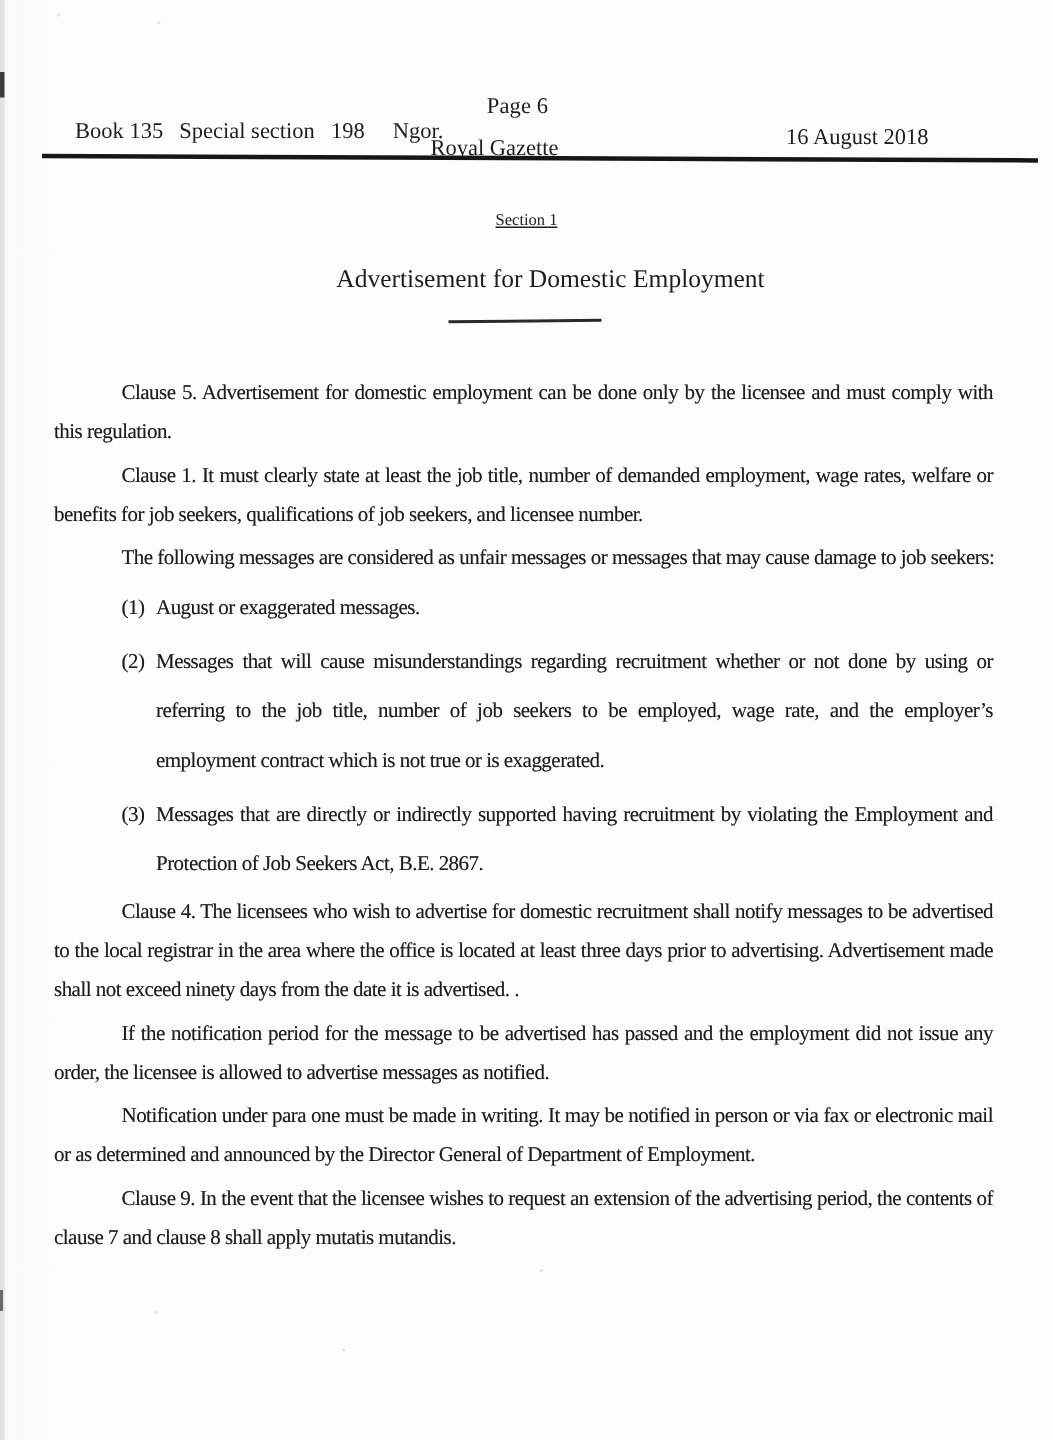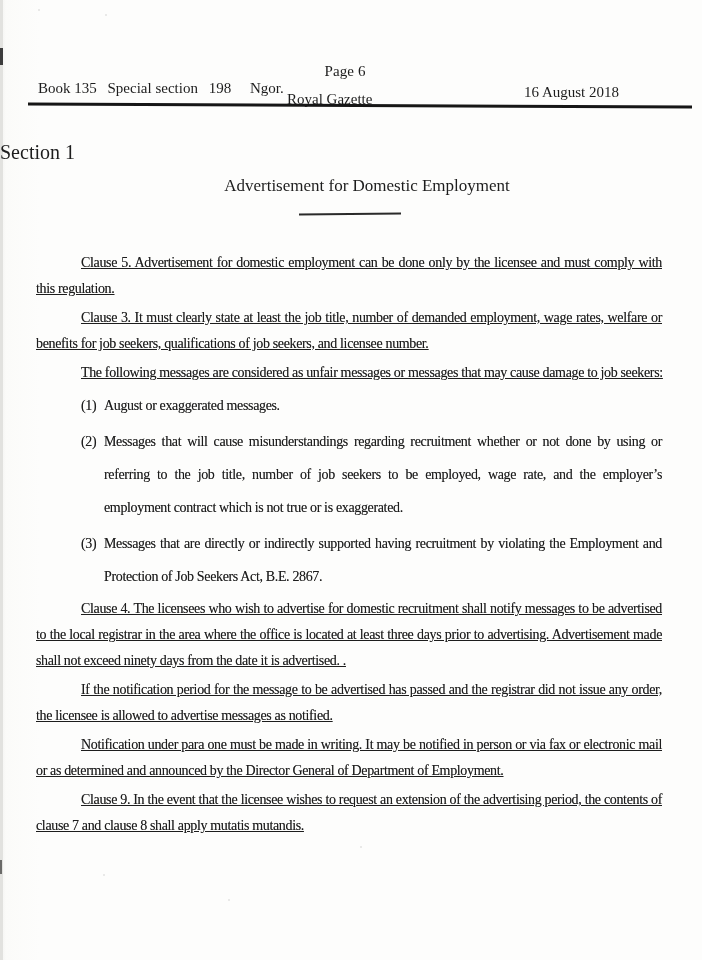--- a/index.html
+++ b/index.html
@@ -38,36 +38,36 @@
   .speck.s6 { left: 103px; top: 874px; width: 2px; height: 2px; }
 
   .page-label {
     position: absolute; top: 47px; left: 0; right: 12px;
     text-align: center; font-size: 15px; letter-spacing: 0.1px; margin-top: 16px;
   }
   .masthead {
     position: absolute; top: 80px; left: 0; right: 0; height: 22px;
     font-size: 15px;
   }
-  .mh-left { position: absolute; left: 38px; top: 0; white-space: nowrap; }
+  .mh-left { position: absolute; left: 50px; top: 0; white-space: nowrap; }
   .mh-left .part-book    { margin-right: 7px; }
   .mh-left .part-section { margin-right: 7px; }
   .mh-left .part-number  { margin-right: 15px; }
   .mh-center { position: absolute; left: 287px; top: 11px; white-space: nowrap; }
   .mh-right  { position: absolute; left: 524px; top: 4px; white-space: nowrap; }
 
   .header-rule {
     position: absolute; top: 104px; left: 28px; width: 664px; height: 3px;
     background: #161616;
     transform: rotate(0.25deg);
   }
 
   .sec-title {
     position: absolute; top: 141px; left: 0; width: 100%;
-    text-align: left; font-size: 20px;
+    text-align: center; font-size: 11px; text-decoration: underline;
   }
   .sec-sub {
     position: absolute; top: 176px; left: 0; width: 100%;
     text-align: center; font-size: 17px; margin-left: 16px;
   }
   .section-divider {
     position: absolute; top: 213px; left: 299px; width: 102px; height: 2px;
     background: #2a2a2a;
     transform: rotate(-0.6deg);
   }
@@ -75,21 +75,20 @@
   .body {
     position: absolute; top: 250px; left: 36px; width: 626px;
     font-size: 14px; letter-spacing: -0.35px;
     text-shadow: 0 0 0.4px rgba(20,20,20,0.5);
   }
   .para {
     margin: 0 0 3px 0;
     line-height: 26px;
     text-align: justify;
     text-indent: 45px;
-    text-decoration: underline;
   }
   .para.intro {
     white-space: nowrap;
     text-align: left;
   }
   .li {
     display: flex;
     padding-left: 45px;
     line-height: 33px;
     margin: 0 0 3px 0;
@@ -126,35 +125,35 @@
   </div>
 
   <div class="header-rule"></div>
 
   <div class="sec-title">Section 1</div>
   <div class="sec-sub">Advertisement for Domestic Employment</div>
   <div class="section-divider"></div>
 
   <div class="body">
     <p class="para">Clause 5. Advertisement for domestic employment can be done only by the licensee and must comply with this regulation.</p>
-    <p class="para">Clause 3. It must clearly state at least the job title, number of demanded employment, wage rates, welfare or benefits for job seekers, qualifications of job seekers, and licensee number.</p>
+    <p class="para">Clause 1. It must clearly state at least the job title, number of demanded employment, wage rates, welfare or benefits for job seekers, qualifications of job seekers, and licensee number.</p>
     <p class="para intro">The following messages are considered as unfair messages or messages that may cause damage to job seekers:</p>
 
     <div class="li">
       <span class="marker">(1)</span>
       <span class="li-text">August or exaggerated messages.</span>
     </div>
     <div class="li">
       <span class="marker">(2)</span>
       <span class="li-text">Messages that will cause misunderstandings regarding recruitment whether or not done by using or referring to the job title, number of job seekers to be employed, wage rate, and the employer’s employment contract which is not true or is exaggerated.</span>
     </div>
     <div class="li">
       <span class="marker">(3)</span>
       <span class="li-text">Messages that are directly or indirectly supported having recruitment by violating the Employment and Protection of Job Seekers Act, B.E. 2867.</span>
     </div>
 
     <p class="para">Clause 4. The licensees who wish to advertise for domestic recruitment shall notify messages to be advertised to the local registrar in the area where the office is located at least three days prior to advertising. Advertisement made shall not exceed ninety days from the date it is advertised. .</p>
-    <p class="para">If the notification period for the message to be advertised has passed and the registrar did not issue any order, the licensee is allowed to advertise messages as notified.</p>
+    <p class="para">If the notification period for the message to be advertised has passed and the employment did not issue any order, the licensee is allowed to advertise messages as notified.</p>
     <p class="para">Notification under para one must be made in writing. It may be notified in person or via fax or electronic mail or as determined and announced by the Director General of Department of Employment.</p>
     <p class="para">Clause 9. In the event that the licensee wishes to request an extension of the advertising period, the contents of clause 7 and clause 8 shall apply mutatis mutandis.</p>
   </div>
 
 </div>
 
 </body></html>

